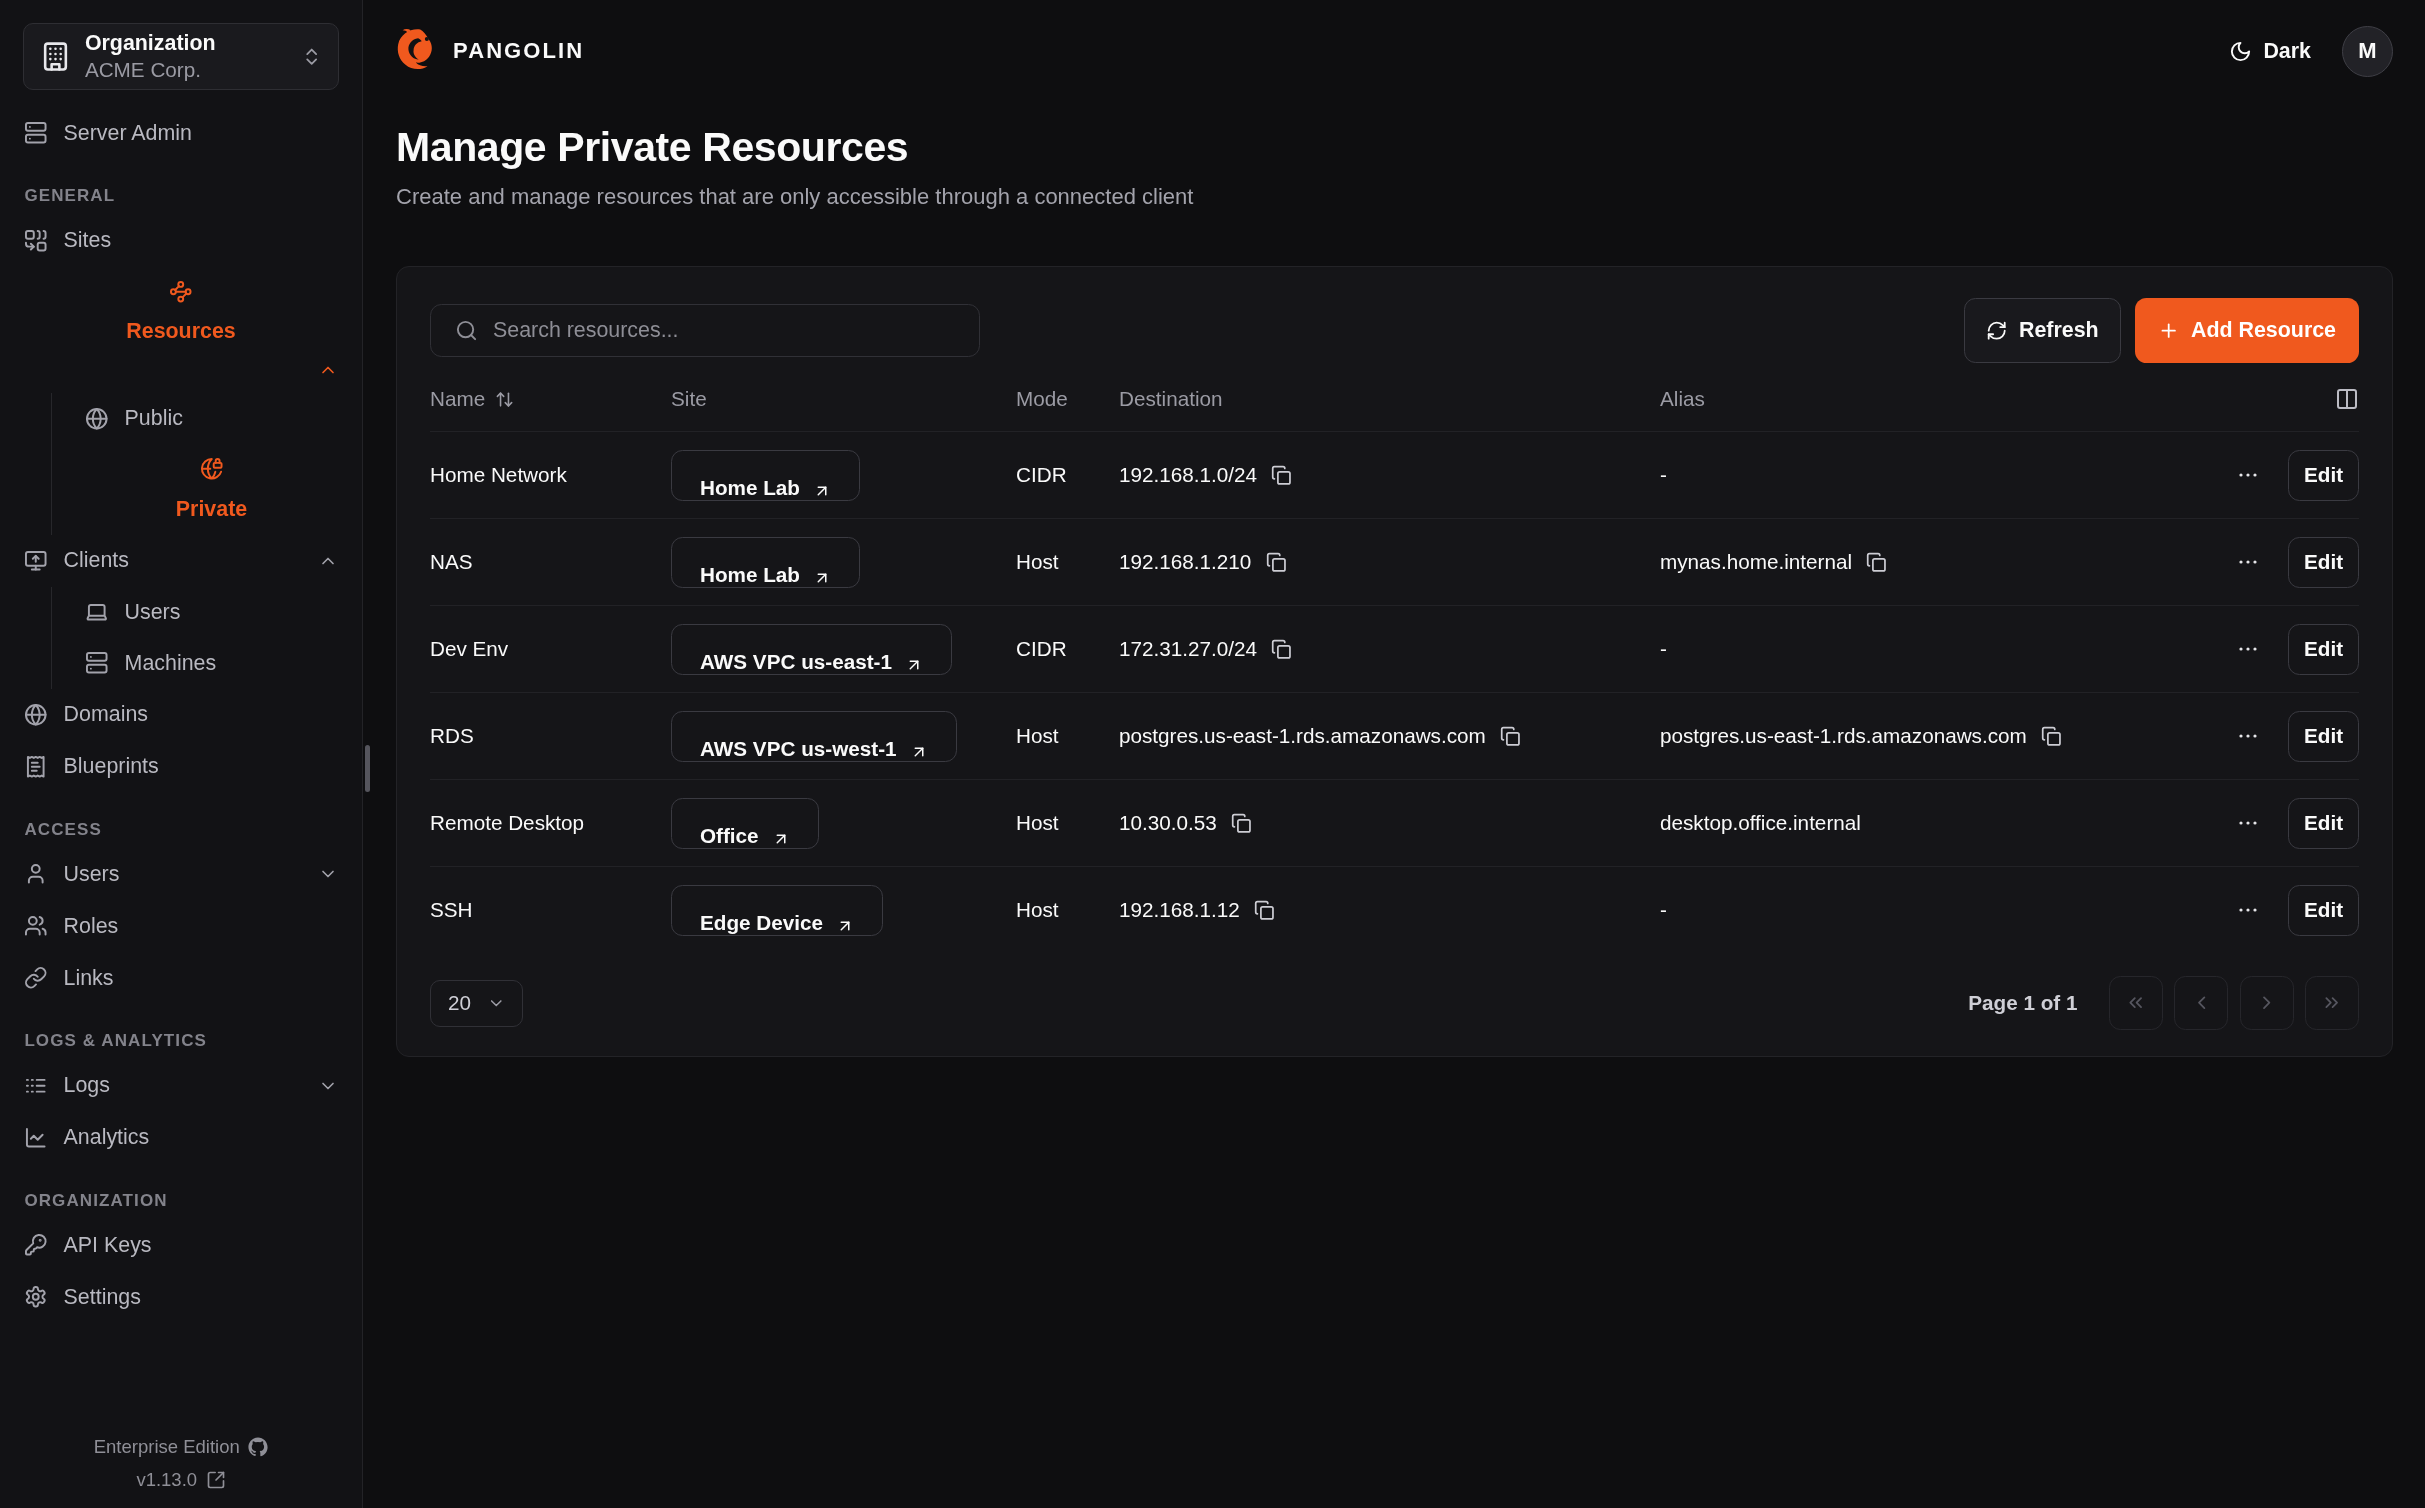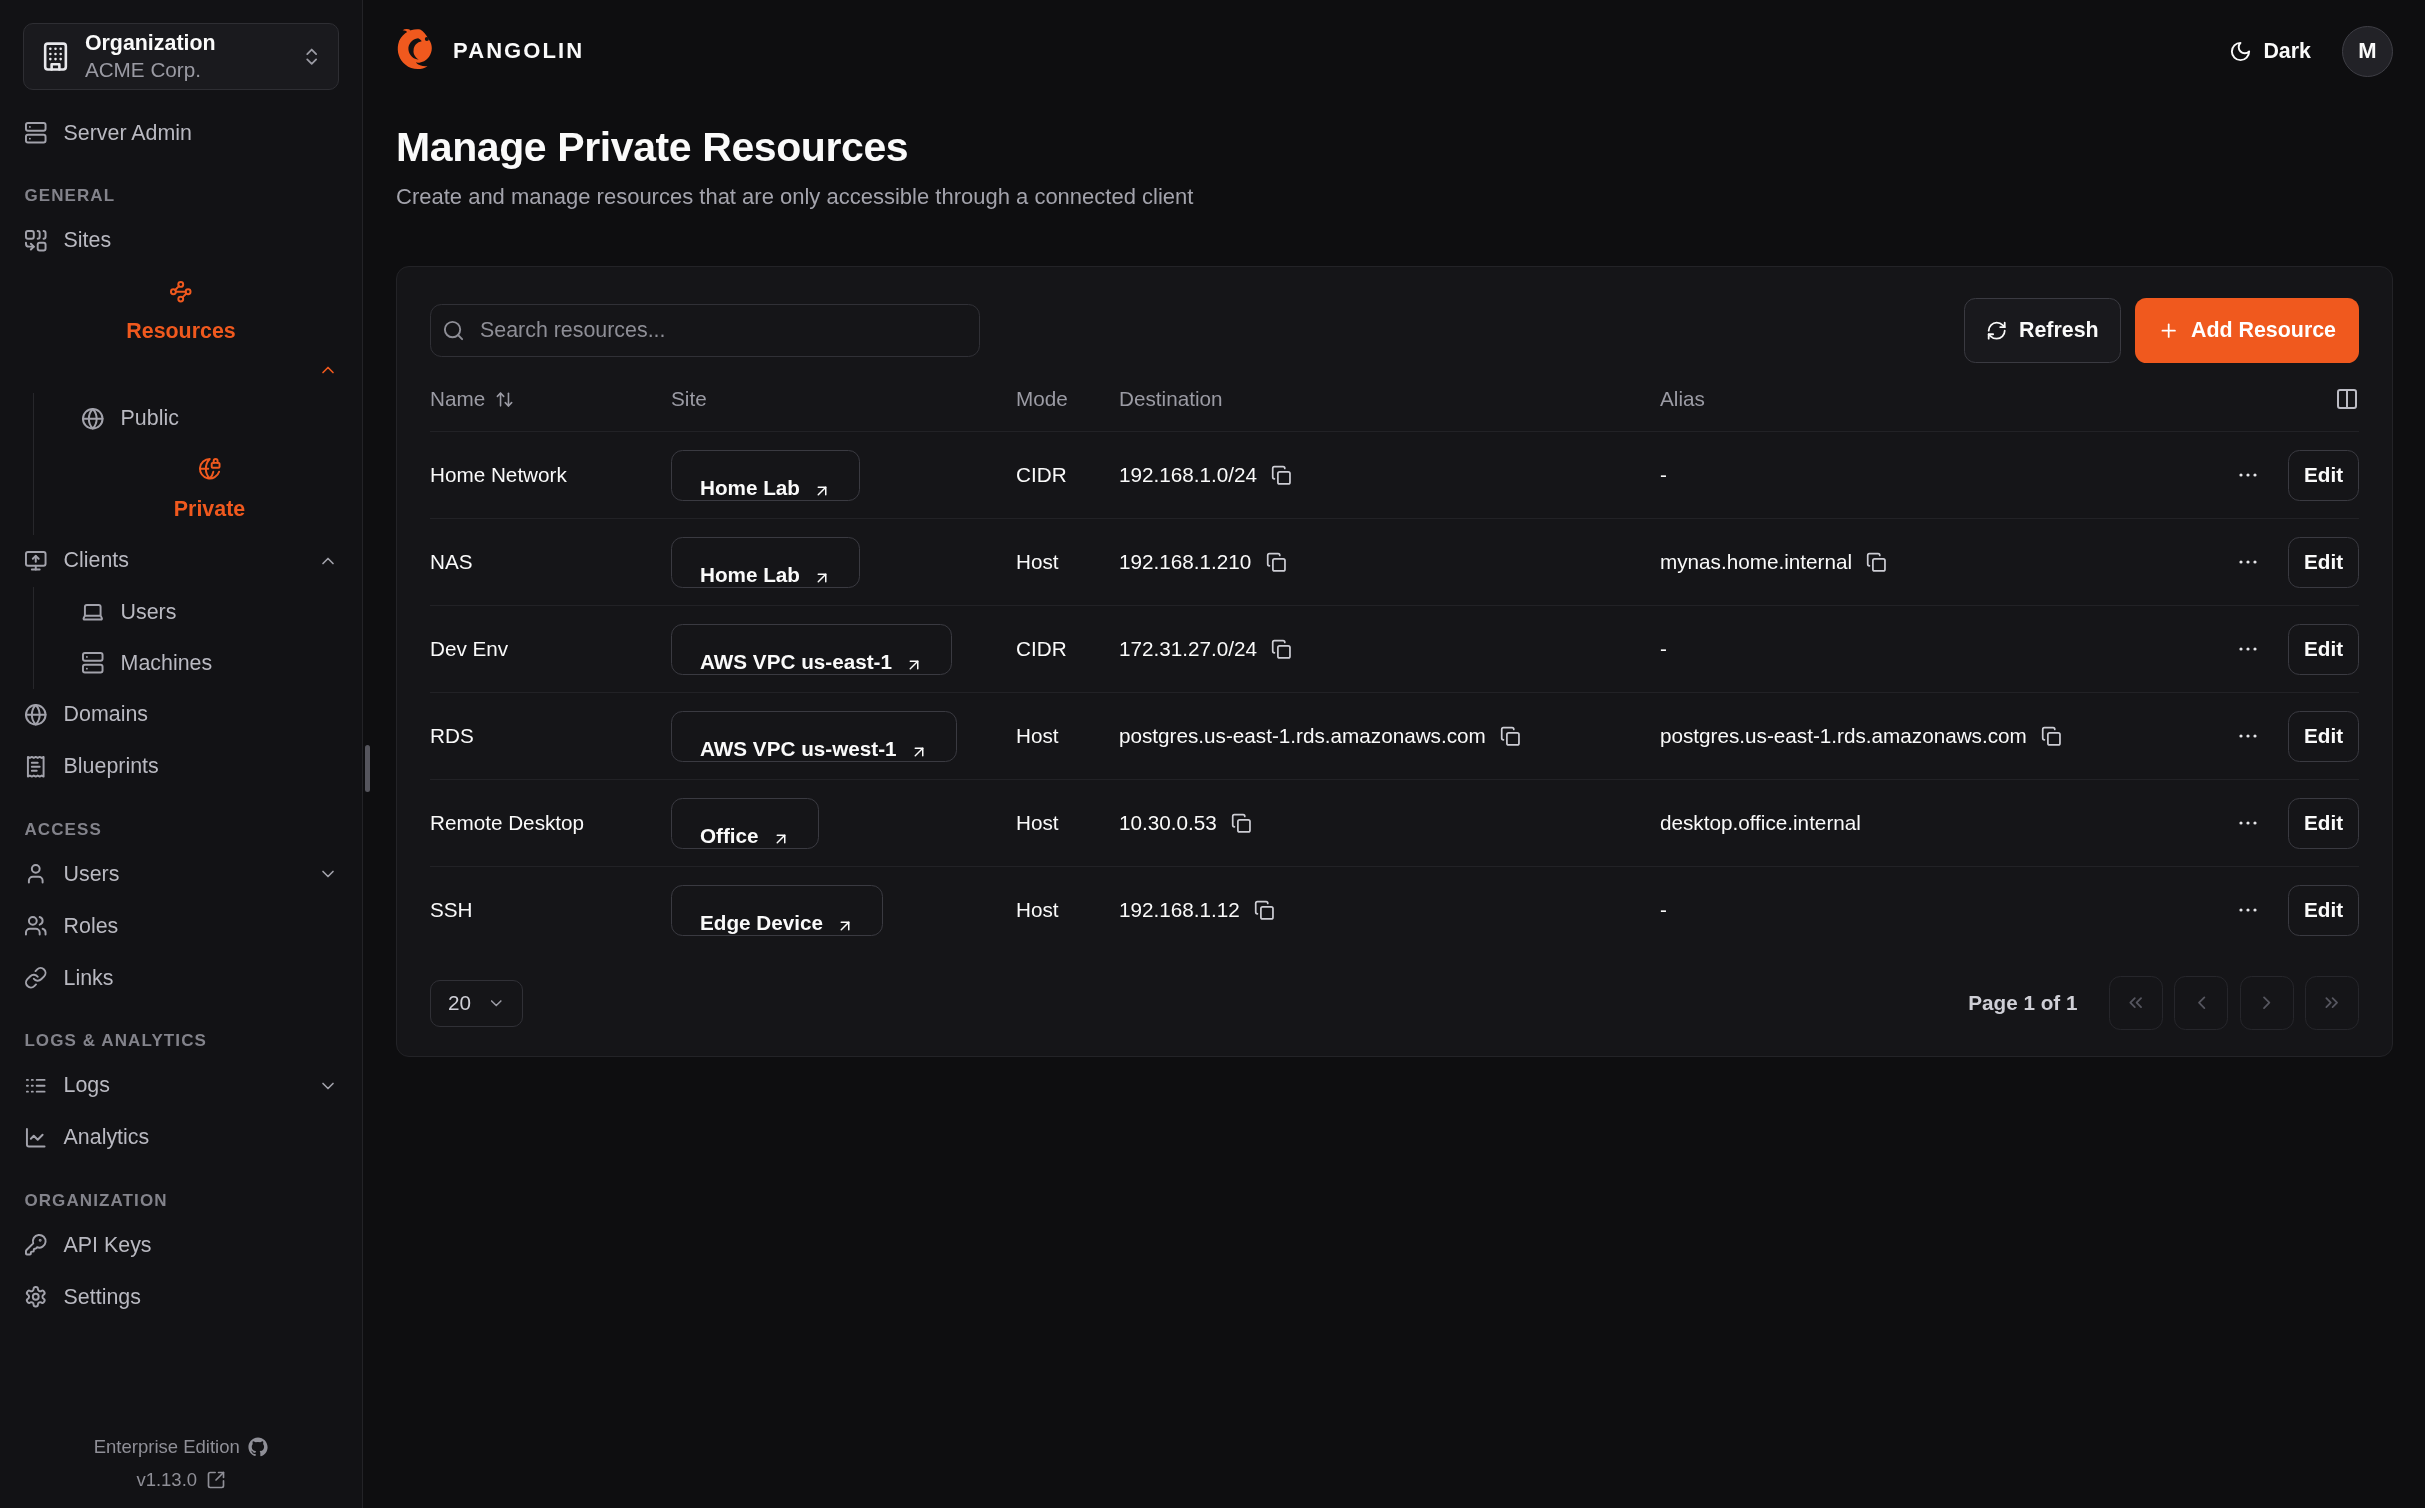--- a/index.html
+++ b/index.html
@@ -52,21 +52,21 @@
   }
   .nav-item .i{width:23.5px;height:23.5px;color:var(--icon);}
   .nav-item .chev{margin-left:auto;width:20px;height:20px;color:var(--icon);}
   .nav-item.active{color:var(--accent);font-weight:600;flex-direction:column;}
   .nav-item.active .i,.nav-item.active .chev{color:var(--accent);}
   .section-label{
     margin:27px 0 8.5px 1.4px;font-size:17px;font-weight:700;
     letter-spacing:1.1px;color:#83838b;
   }
   .subnav{
-    margin-left:10px;border-left:1.4px solid #27272b;padding-left:46px;
+    margin-left:28px;border-left:1.4px solid #27272b;padding-left:32px;
   }
   .subnav .nav-item{padding:13px 1.4px;}
 
   .scroll-thumb{
     position:fixed;left:365px;top:745px;width:5px;height:47px;
     background:#55555d;border-radius:2.8px;z-index:9;cursor:pointer;
   }
 
   .side-footer{
     position:absolute;left:0;right:0;bottom:17px;text-align:center;
@@ -95,21 +95,21 @@
   .page-subtitle{font-size:22px;color:var(--muted);margin-top:13px;}
 
   .card{
     margin-top:56px;background:var(--card-bg);
     border:0.7px solid var(--border);border-radius:13px;
     padding:31px 33px 26px;
   }
   .toolbar{display:flex;align-items:center;}
   .search{
     width:550px;height:53px;border:0.7px solid #303036;border-radius:11.4px;
-    display:flex;align-items:center;gap:13px;padding:0 11px;background:transparent;
+    display:flex;align-items:center;gap:13px;padding:0 24px;background:transparent;
   }
   .search .i{width:23px;height:23px;color:#8e8e96;}
   .search input{
     flex:1;background:none;border:none;outline:none;color:#e4e4e7;
     font-size:21.4px;font-family:inherit;min-width:0;
   }
   .search input::placeholder{color:#8e8e96;}
   .toolbar-actions{margin-left:auto;display:flex;align-items:center;gap:14.2px;}
   .btn{
     height:65px;border-radius:11.4px;display:inline-flex;align-items:center;

